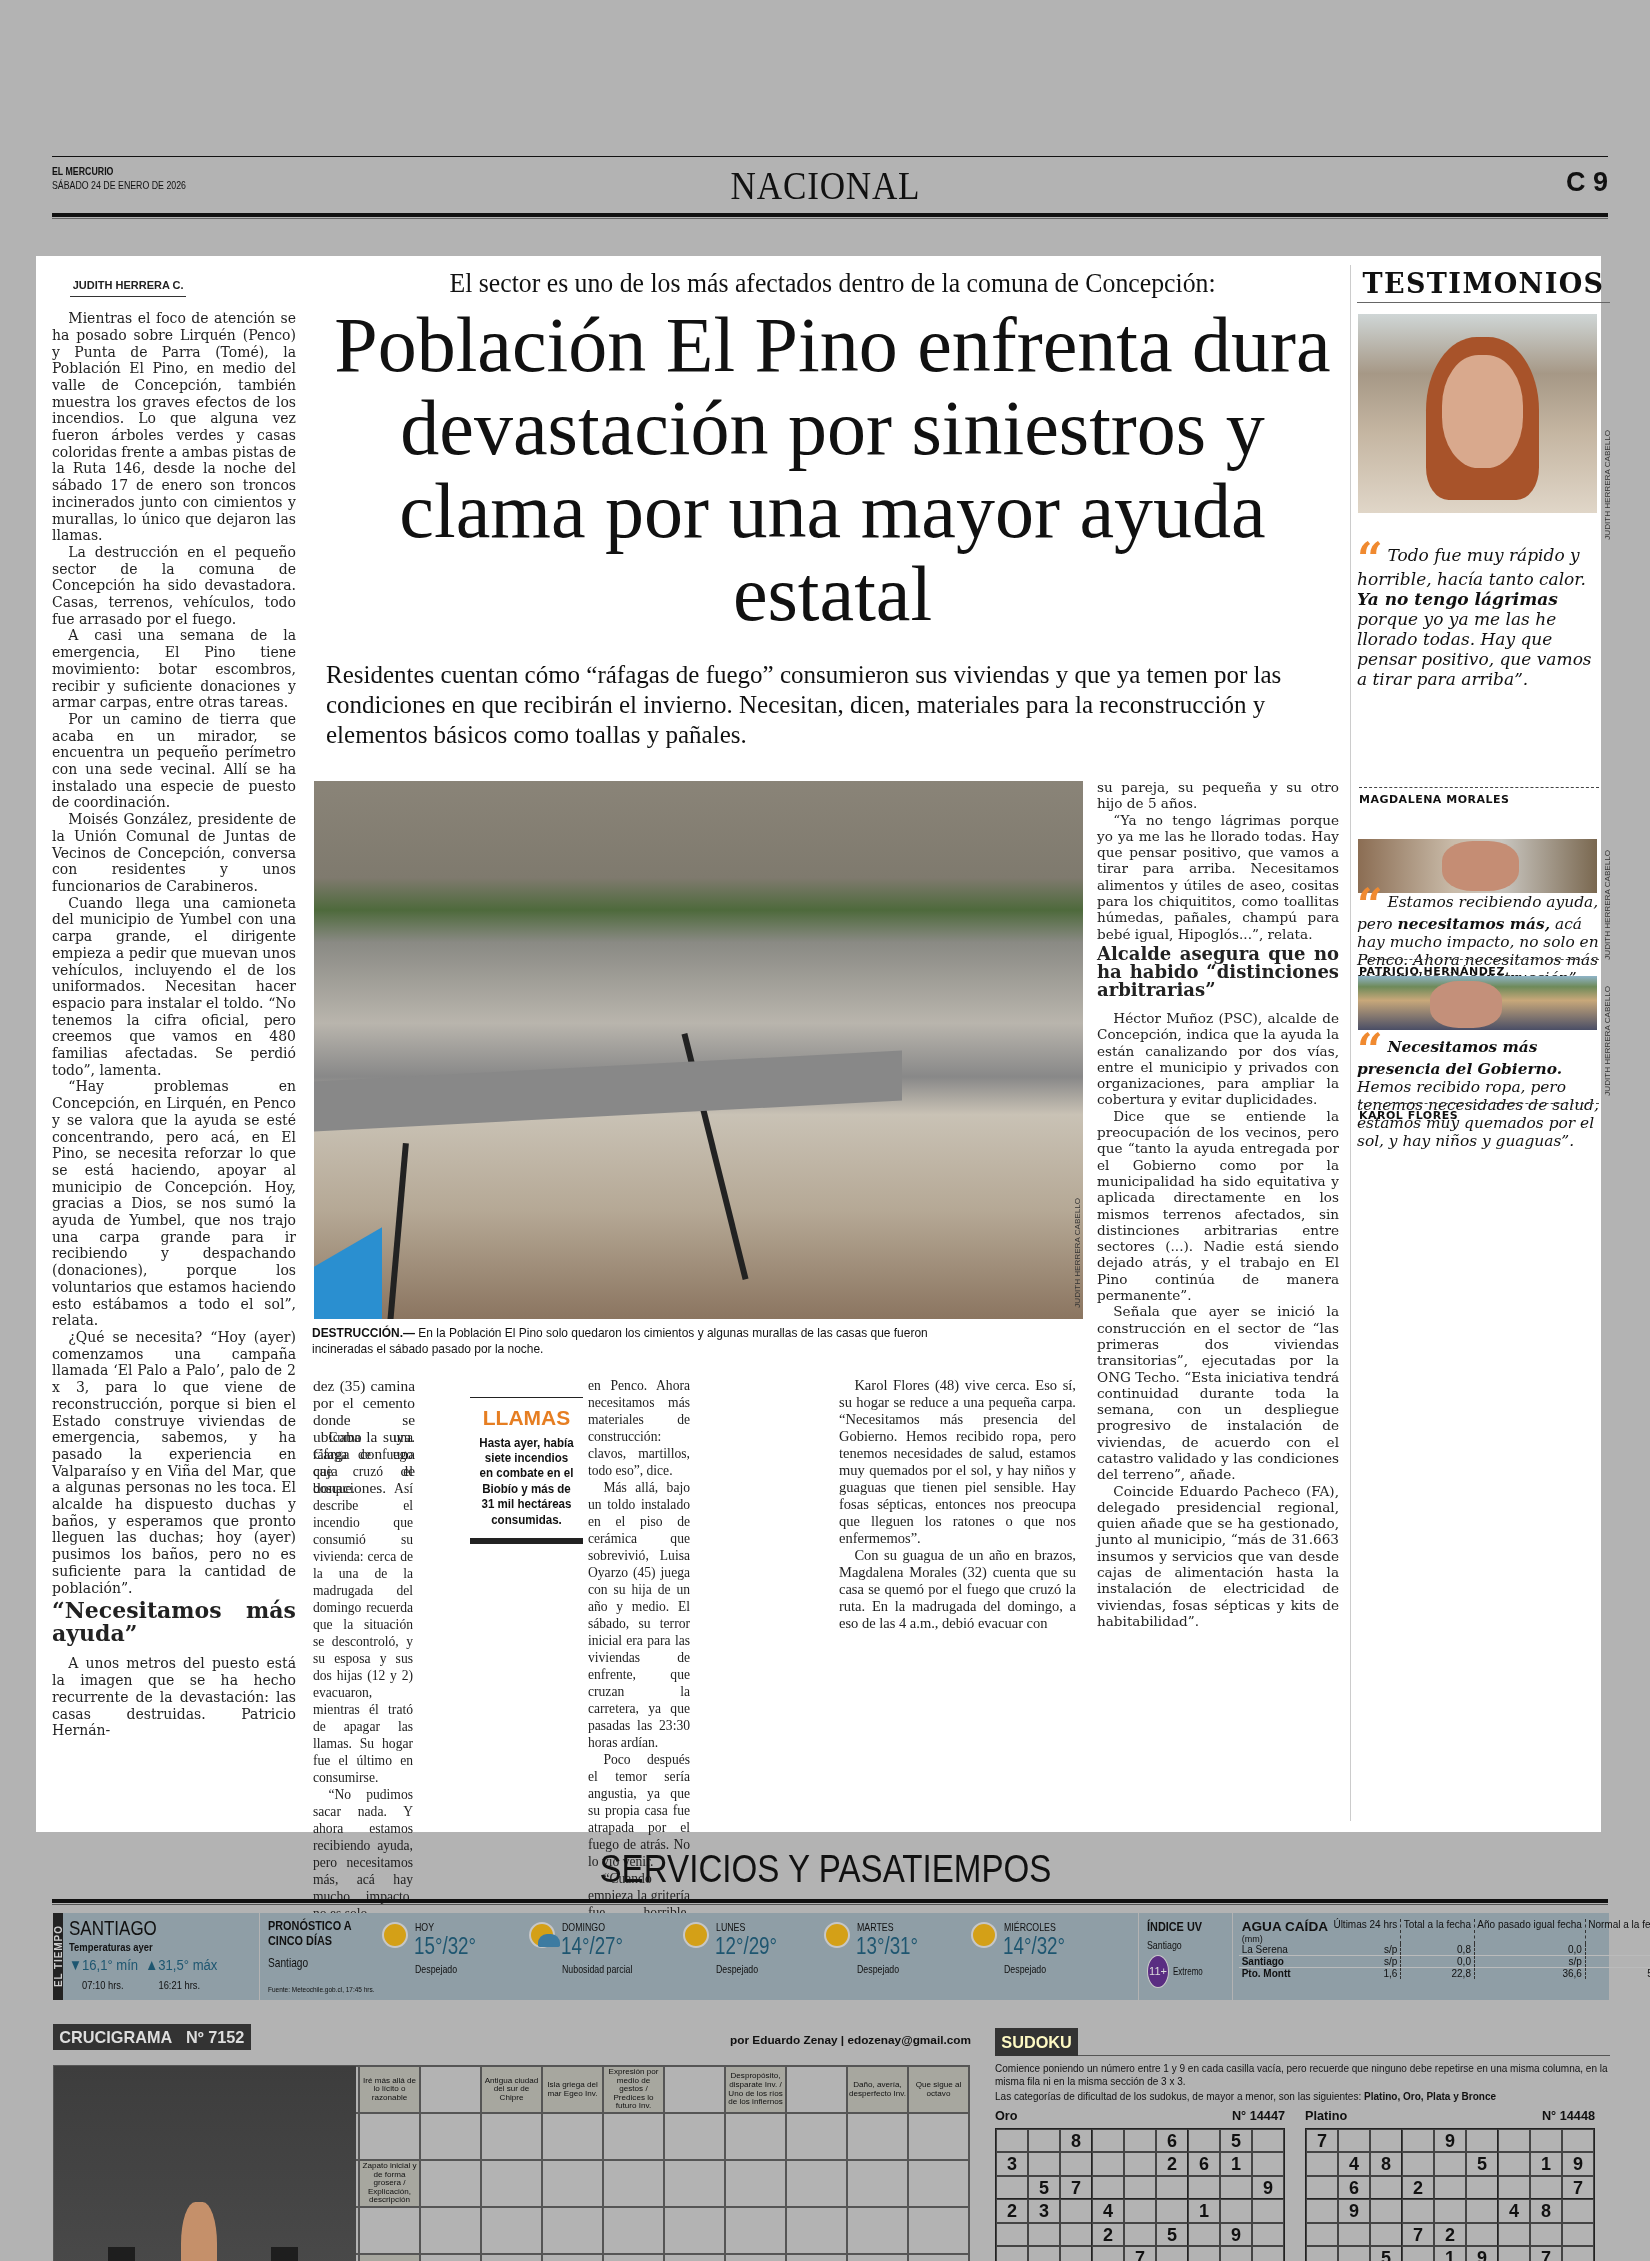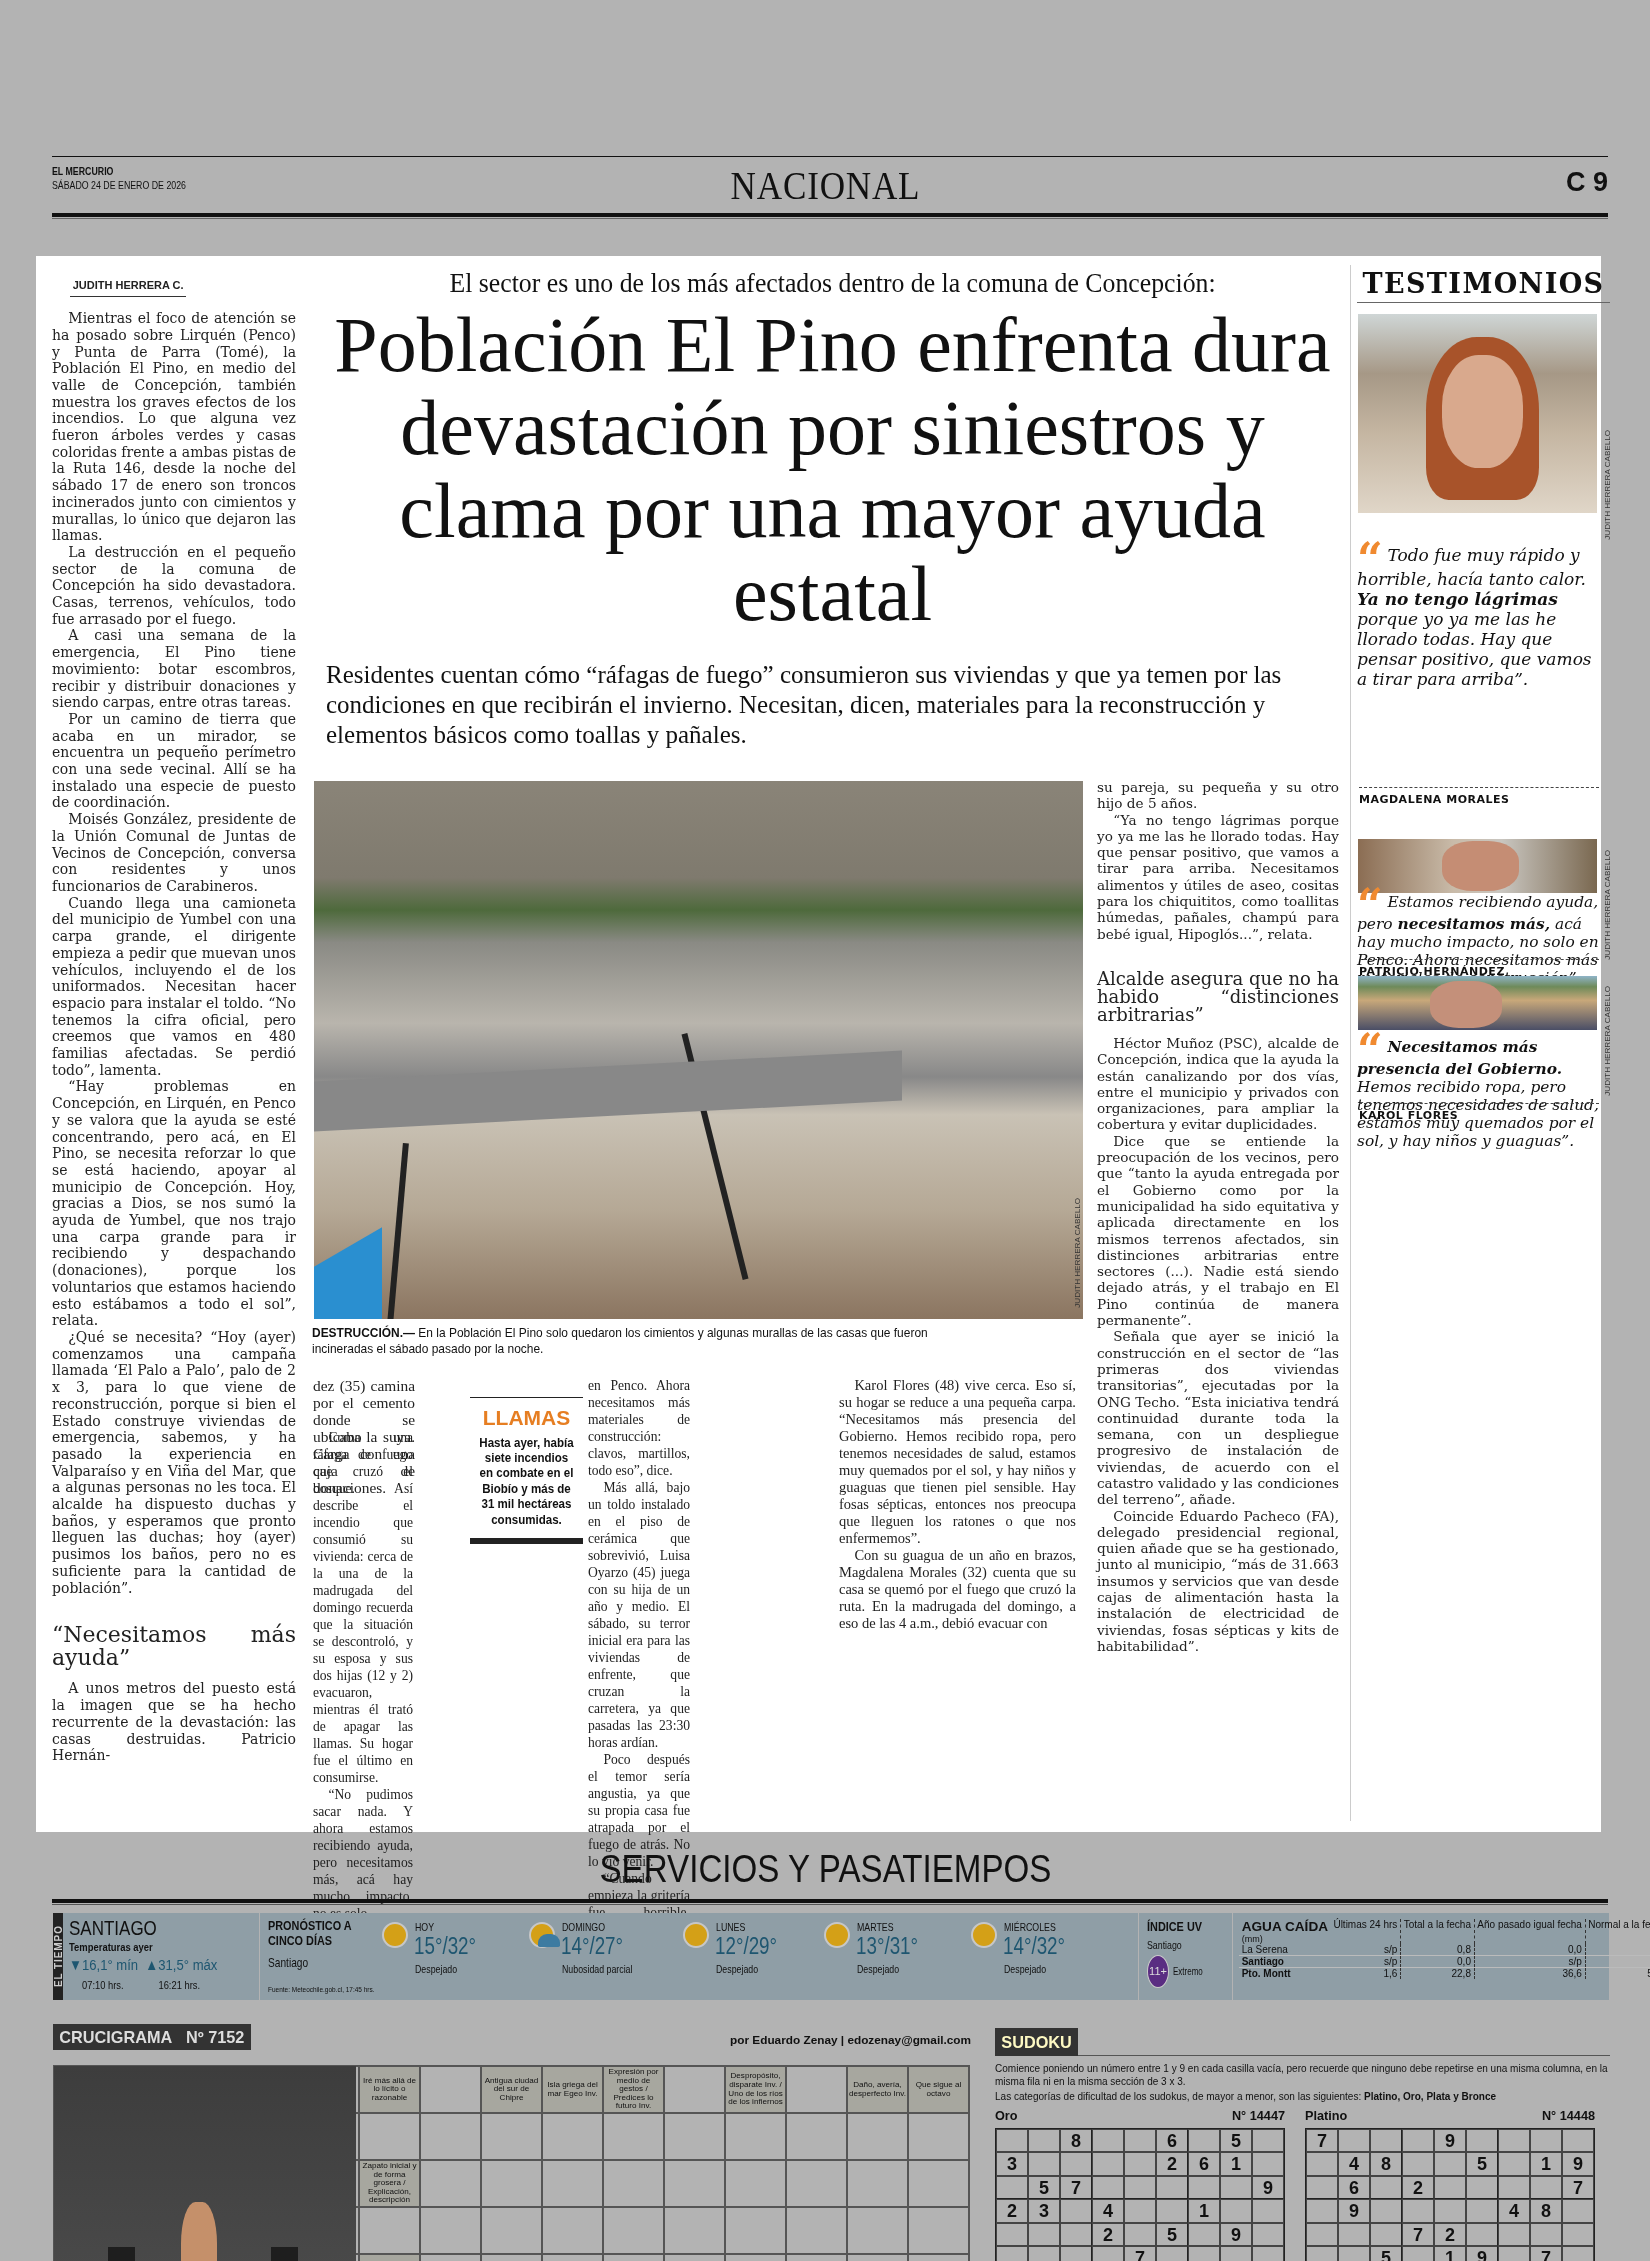--- a/index.html
+++ b/index.html
@@ -7,21 +7,21 @@
 .abs{position:absolute}
 .rule{position:absolute;left:52px;width:1556px;background:#111}
 .masthead-paper{left:52px;top:166px;font-family:"Liberation Sans",sans-serif;font-size:11px;font-weight:bold;line-height:11.8px;transform:scaleX(.8);transform-origin:left}
 .masthead-date{left:52px;top:180px;font-family:"Liberation Sans",sans-serif;font-size:11px;line-height:11.8px;transform:scaleX(.8);transform-origin:left}
 .section-title{left:0;width:1651px;top:163px;text-align:center;font-family:"Liberation Serif",serif;font-size:39px;letter-spacing:0.9px;transform:scaleX(.9)}
 .page-no{right:43px;top:167px;font-family:"Liberation Sans",sans-serif;font-weight:bold;font-size:27px}
 .article{left:36px;top:256px;width:1565px;height:1576px;background:#fff}
 .col{position:absolute;font-family:"DejaVu Serif",serif;font-size:14px;line-height:16.7px;text-align:justify;hyphens:auto;color:#222}
 .col p{text-indent:16.3px}
 .byline{font-family:"Liberation Sans",sans-serif;font-weight:bold;font-size:11px;border-bottom:0.9px solid #333;display:inline-block;padding:0 2.7px 1.8px;margin:0 0 13.6px 18px}
-.subhead{font-family:"DejaVu Serif",serif;font-weight:normal;font-size:22px;line-height:22.6px;margin:28px 0 11px;text-indent:0!important}
+.subhead{font-family:"DejaVu Serif",serif;font-weight:bold;font-size:22px;line-height:22.6px;margin:3px 0 11px;text-indent:0!important}
 .kicker{left:335px;top:267px;width:995px;text-align:center;font-family:"Liberation Serif",serif;font-size:28px;transform:scaleX(.92)}
 .headline{left:317px;top:303px;width:1031px;text-align:center;font-family:"Liberation Serif",serif;font-size:78px;line-height:83px}
 .dek{left:326px;top:660px;width:1013px;text-align:left;font-family:Liberation Serif, serif;font-size:25px;line-height:30px}
 .photo{position:absolute;overflow:hidden}
 .credit{position:absolute;font-family:"Liberation Sans",sans-serif;font-size:8.1px;writing-mode:vertical-rl;transform:rotate(180deg);color:#333}
 .caption{left:312px;top:1325px;width:769px;font-family:"Liberation Sans",sans-serif;font-size:13.6px;line-height:16.3px;transform:scaleX(.88);transform-origin:left}
 .caption b{font-weight:bold}
 .narrow{font-family:"Liberation Serif",serif;font-size:15.4px;line-height:17px;text-align:justify;color:#222}
 .narrow p{text-indent:15.4px}
 .pull{position:absolute;left:470px;top:1397px;width:113px;text-align:center}
@@ -63,21 +63,21 @@
 <div class="abs page-no">C 9</div>
 <div class="rule" style="top:213px;height:3.6px"></div>
 <div class="rule" style="top:218px;height:1.4px;background:#666"></div>
 
 <div class="abs article"></div>
 
 <div class="col" style="left:52px;top:276px;width:244px">
   <div class="byline">JUDITH HERRERA C.</div>
   <p>Mientras el foco de atención se ha posado sobre Lirquén (Penco) y Punta de Parra (Tomé), la Población El Pino, en medio del valle de Concepción, también muestra los graves efectos de los incendios. Lo que alguna vez fueron árboles verdes y casas coloridas frente a ambas pistas de la Ruta 146, desde la noche del sábado 17 de enero son troncos incinerados junto con cimientos y murallas, lo único que dejaron las llamas.</p>
   <p>La destrucción en el pequeño sector de la comuna de Concepción ha sido devastadora. Casas, terrenos, vehículos, todo fue arrasado por el fuego.</p>
-  <p>A casi una semana de la emergencia, El Pino tiene movimiento: botar escombros, recibir y distribuir donaciones y siendo carpas, entre otras tareas.</p>
+  <p>A casi una semana de la emergencia, El Pino tiene movimiento: botar escombros, recibir y suficiente donaciones y armar carpas, entre otras tareas.</p>
   <p>Por un camino de tierra que acaba en un mirador, se encuentra un pequeño perímetro con una sede vecinal. Allí se ha instalado una especie de puesto de coordinación.</p>
   <p>Moisés González, presidente de la Unión Comunal de Juntas de Vecinos de Concepción, conversa con residentes y unos funcionarios de Carabineros.</p>
   <p>Cuando llega una camioneta del municipio de Yumbel con una carpa grande, el dirigente empieza a pedir que muevan unos vehículos, incluyendo el de los uniformados. Necesitan hacer espacio para instalar el toldo. “No tenemos la cifra oficial, pero creemos que vamos en 480 familias afectadas. Se perdió todo”, lamenta.</p>
   <p>“Hay problemas en Concepción, en Lirquén, en Penco y se valora que la ayuda se esté concentrando, pero acá, en El Pino, se necesita reforzar lo que se está haciendo, apoyar al municipio de Concepción. Hoy, gracias a Dios, se nos sumó la ayuda de Yumbel, que nos trajo una carpa grande para ir recibiendo y despachando (donaciones), porque los voluntarios que estamos haciendo esto estábamos a todo el sol”, relata.</p>
   <p>¿Qué se necesita? “Hoy (ayer) comenzamos una campaña llamada ‘El Palo a Palo’, palo de 2 x 3, para lo que viene de reconstrucción, porque si bien el Estado construye viviendas de emergencia, sabemos, y ha pasado la experiencia en Valparaíso y en Viña del Mar, que a algunas personas no les toca. El alcalde ha dispuesto duchas y baños, y esperamos que pronto lleguen las duchas; hoy (ayer) pusimos los baños, pero no es suficiente para la cantidad de población”.</p>
   <div class="subhead">“Necesitamos más ayuda”</div>
   <p>A unos metros del puesto está la imagen que se ha hecho recurrente de la devastación: las casas destruidas. Patricio Hernán-</p>
 </div>
 
 <div class="abs kicker">El sector es uno de los más afectados dentro de la comuna de Concepción:</div>

